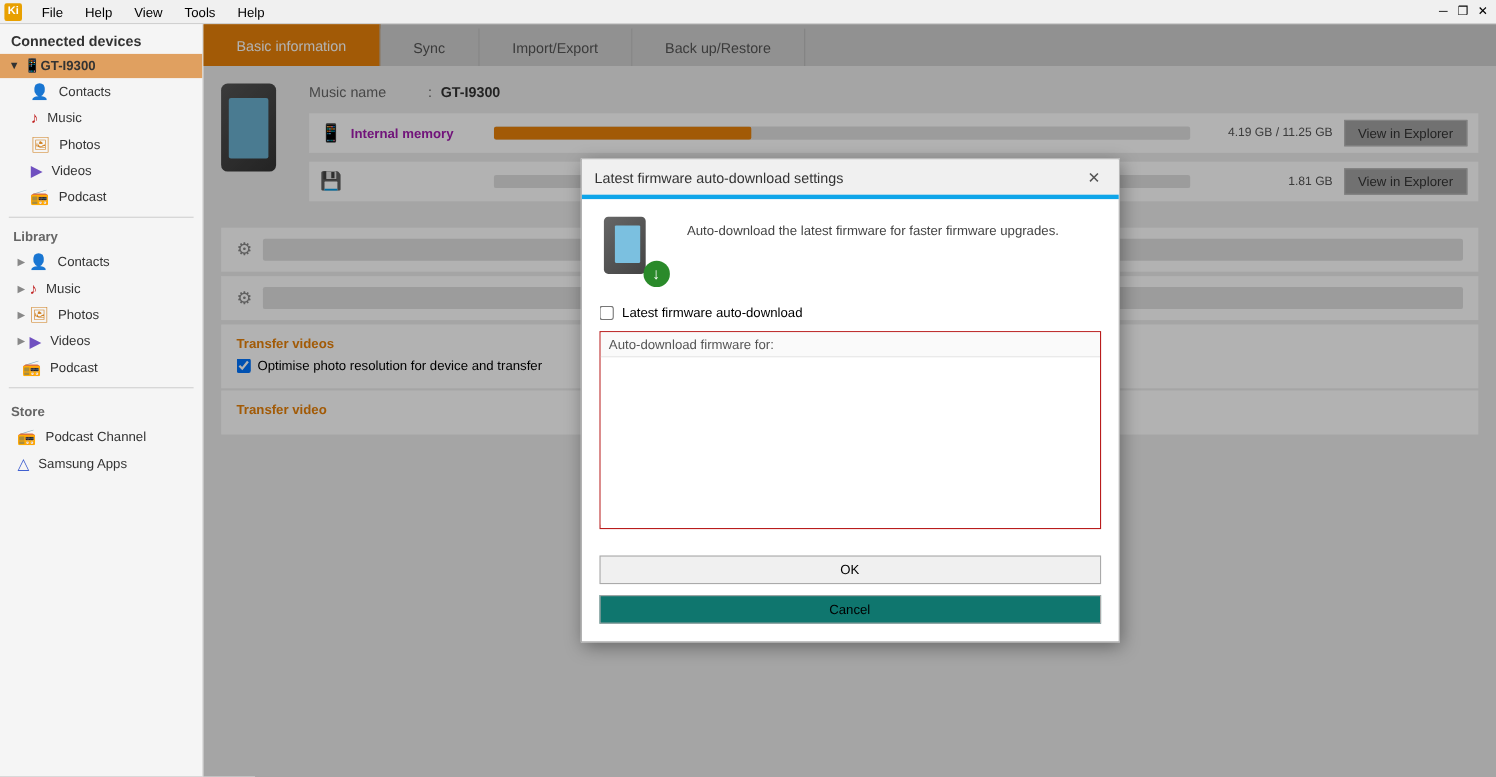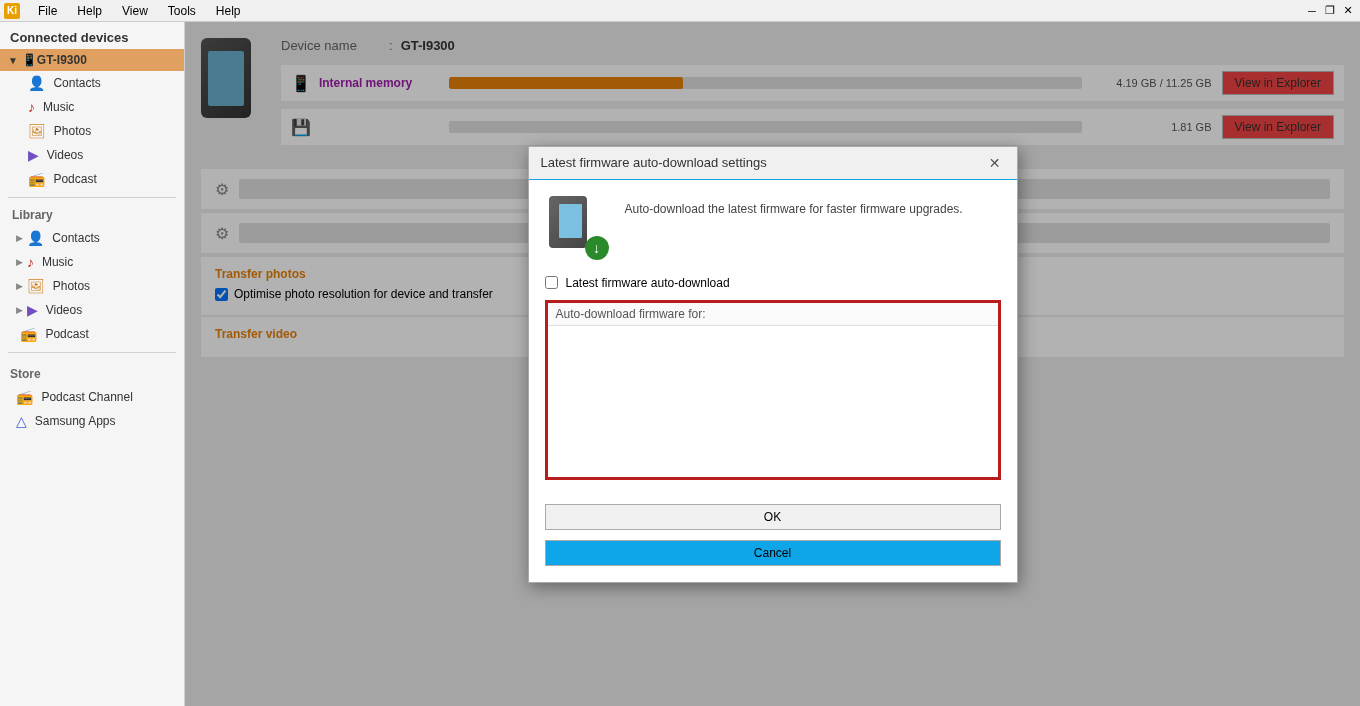--- a/index.html
+++ b/index.html
@@ -271,21 +271,21 @@
     }
     .memory-size {
       font-size: 11px;
       color: #555;
       width: 120px;
       text-align: right;
       margin-right: 10px;
     }
     .view-explorer-btn {
       padding: 4px 12px;
-      background: #ef4444;
+      background: #a3a3a3;
       border: 1px solid #bbb;
       cursor: pointer;
       font-size: 12px;
       color: #333;
       white-space: nowrap;
     }
 
     
     .settings-section {
       background: white;
@@ -322,21 +322,21 @@
       border: 1px solid #aaa;
       box-shadow: 2px 4px 16px rgba(0,0,0,0.4);
       position: relative;
     }
     .modal-titlebar {
       background: #f0f0f0;
       padding: 6px 12px;
       display: flex;
       align-items: center;
       justify-content: space-between;
-      border-bottom: 1px solid #0ea5e9;
+      border-bottom: 4px solid #0ea5e9;
     }
     .modal-title {
       font-size: 13px;
       font-weight: normal;
       color: #333;
     }
     .modal-close-btn {
       width: 20px;
       height: 20px;
       background: transparent;
@@ -399,21 +399,21 @@
       padding-top: 4px;
     }
     .modal-checkbox-row {
       display: flex;
       align-items: center;
       margin-bottom: 10px;
       font-size: 12px;
     }
     .modal-checkbox-row input { margin-right: 8px; }
     .modal-textarea-container {
-      border: 3px solid #b91c1c;
+      border: 1px solid #b91c1c;
       height: 180px;
       width: 100%;
       margin-bottom: 8px;
       overflow: hidden;
     }
     .modal-textarea-label {
       padding: 4px 8px;
       border-bottom: 1px solid #e0e0e0;
       font-size: 12px;
       color: #555;
@@ -433,21 +433,21 @@
       justify-content: center;
       gap: 10px;
       padding: 0 16px 16px;
       flex-direction: column;
     }
     .modal-btn {
       padding: 5px 24px;
       font-size: 12px;
       cursor: pointer;
       border: 1px solid #aaa;
-      background: #0ea5e9;
+      background: #0f766e;
     }
     .modal-btn.ok {
       background: #f0f0f0;
     }
 
     
     .icon-contacts { color: #d04020; }
     .icon-music { color: #c02020; }
     .icon-photos { color: #d08020; }
     .icon-videos { color: #7050c0; }
@@ -545,35 +545,41 @@
       <span>Podcast Channel</span>
     </div>
     <div class="sidebar-store-item">
       <span class="sidebar-item-icon icon-samsung">△</span>
       <span>Samsung Apps</span>
     </div>
   </div>
 
   <div class="content-area">
 
+    <div class="tab-bar">
+      <div class="tab active">Basic information</div>
+      <div class="tab">Sync</div>
+      <div class="tab">Import/Export</div>
+      <div class="tab">Back up/Restore</div>
+    </div>
 
     <div class="main-content">
 
       <div class="device-info-row">
 
         <div class="device-image">
           <div class="device-image-body">
             <div class="device-screen"></div>
           </div>
         </div>
 
         <div class="device-details">
 
           <div class="device-name-row">
-            <span class="device-name-label">Device name</span>
+            <span class="device-name-label">Music name</span>
             <span class="device-name-sep">:</span>
             <span class="device-name-value">GT-I9300</span>
           </div>
 
           <div class="memory-row">
             <span class="memory-icon">📱</span>
             <span class="memory-label">Internal memory</span>
             <div class="memory-bar-container">
               <div class="memory-bar-fill" style="width:37%;background:#e8820a;"></div>
             </div>
@@ -600,21 +606,21 @@
         </div>
       </div>
       <div style="background:white;padding:10px 14px;margin-bottom:4px;">
         <div style="display:flex;align-items:center;gap:10px;">
           <span style="font-size:16px;color:#888;">⚙</span>
           <div style="flex:1;height:20px;background:#e0e0e0;border-radius:2px;"></div>
         </div>
       </div>
 
       <div class="settings-section">
-        <div class="section-title">Transfer photos</div>
+        <div class="section-title">Transfer videos</div>
         <div class="checkbox-row">
           <input type="checkbox" checked="" style="">
           <span>Optimise photo resolution for device and transfer</span>
         </div>
       </div>
 
       <div class="settings-section">
         <div class="section-title">Transfer video</div>
       </div>
     </div>

